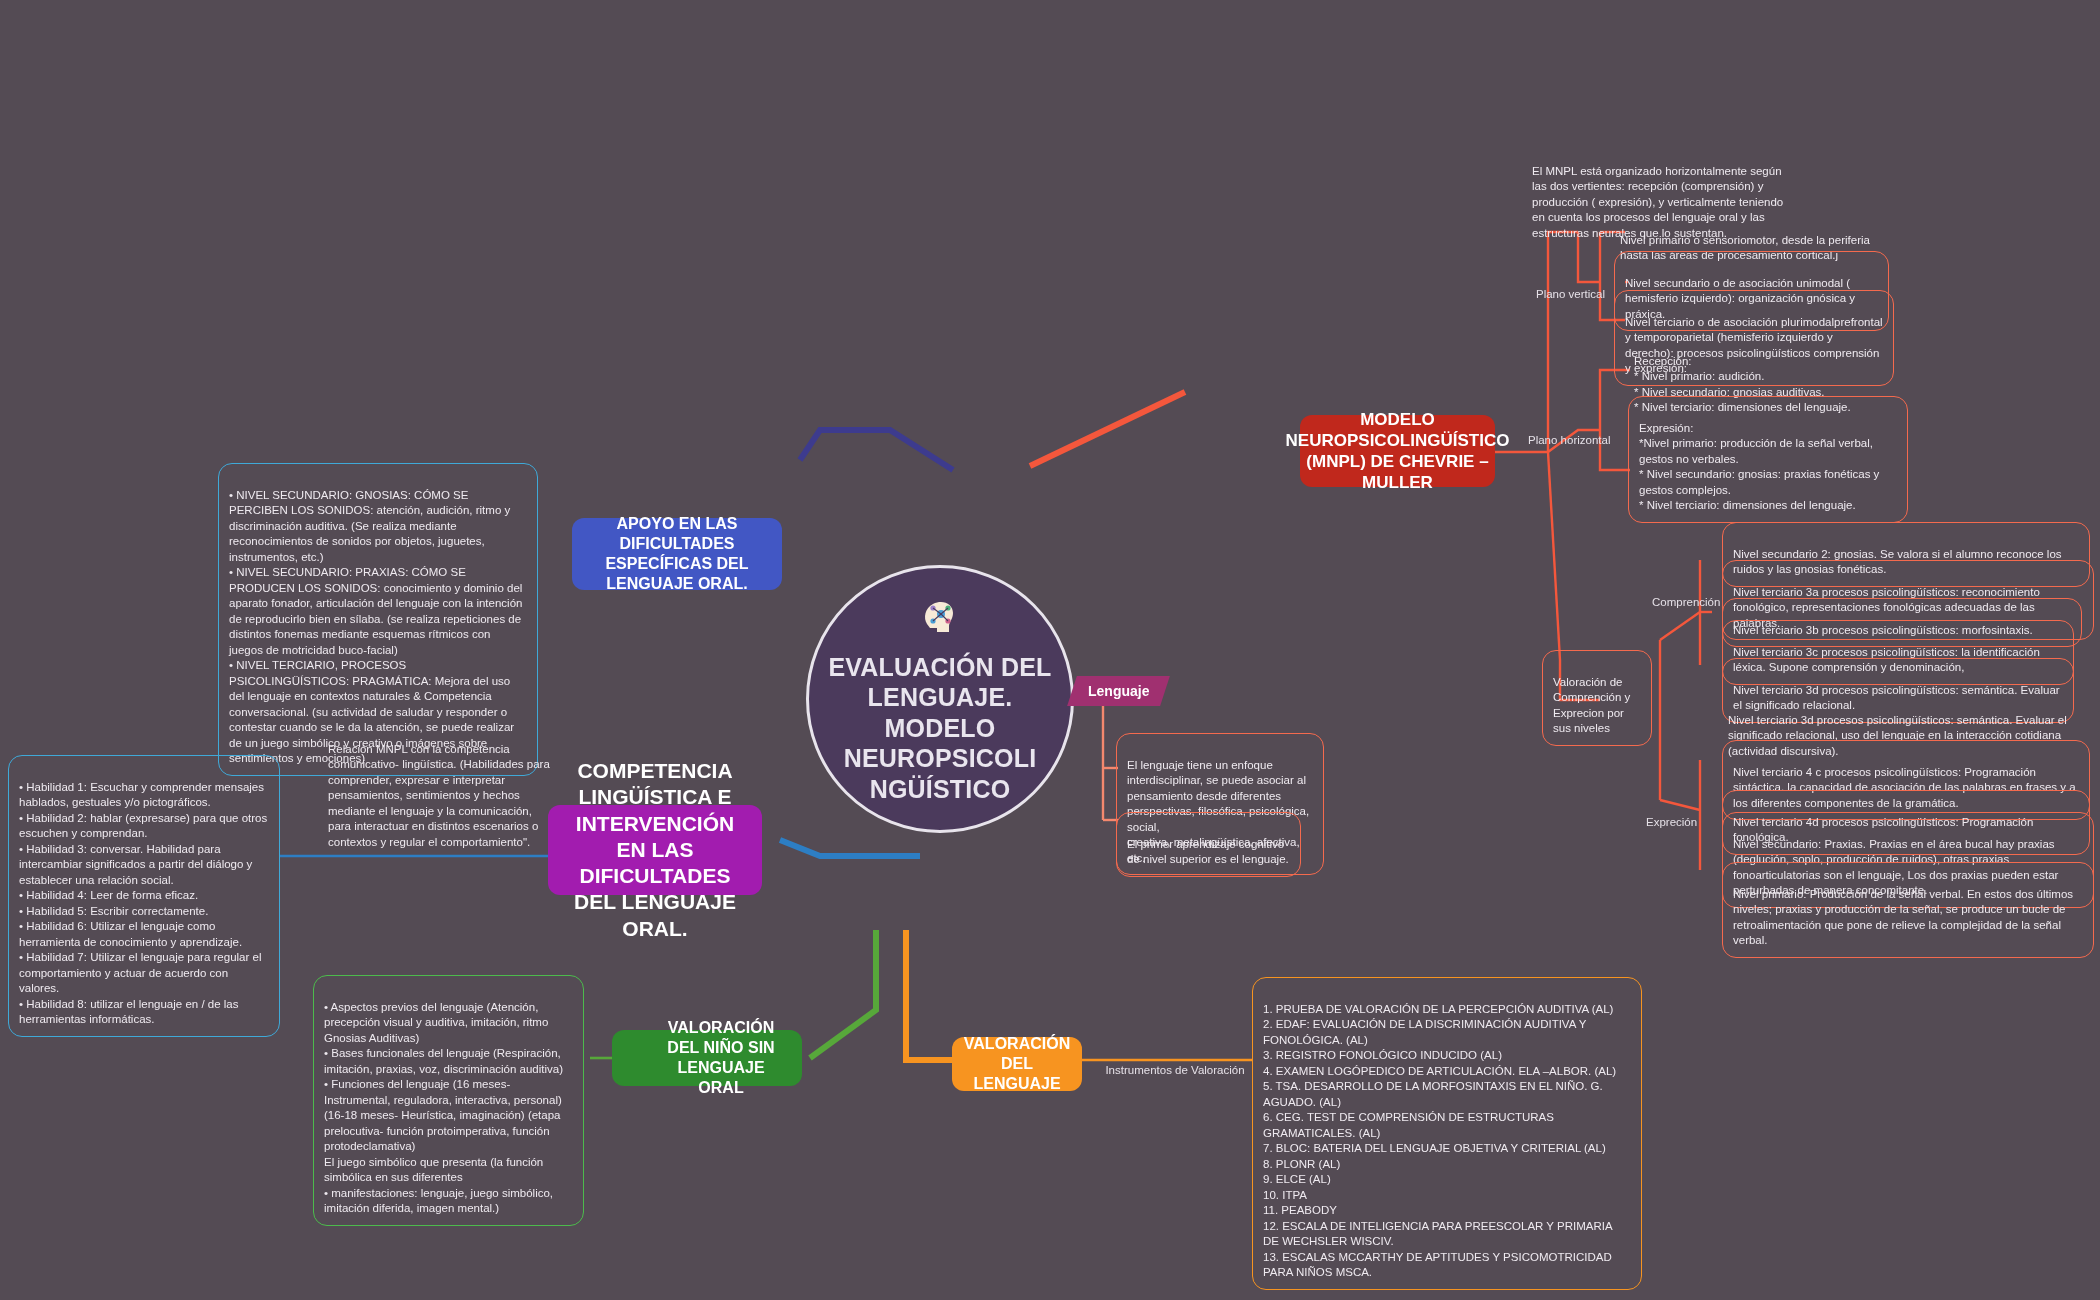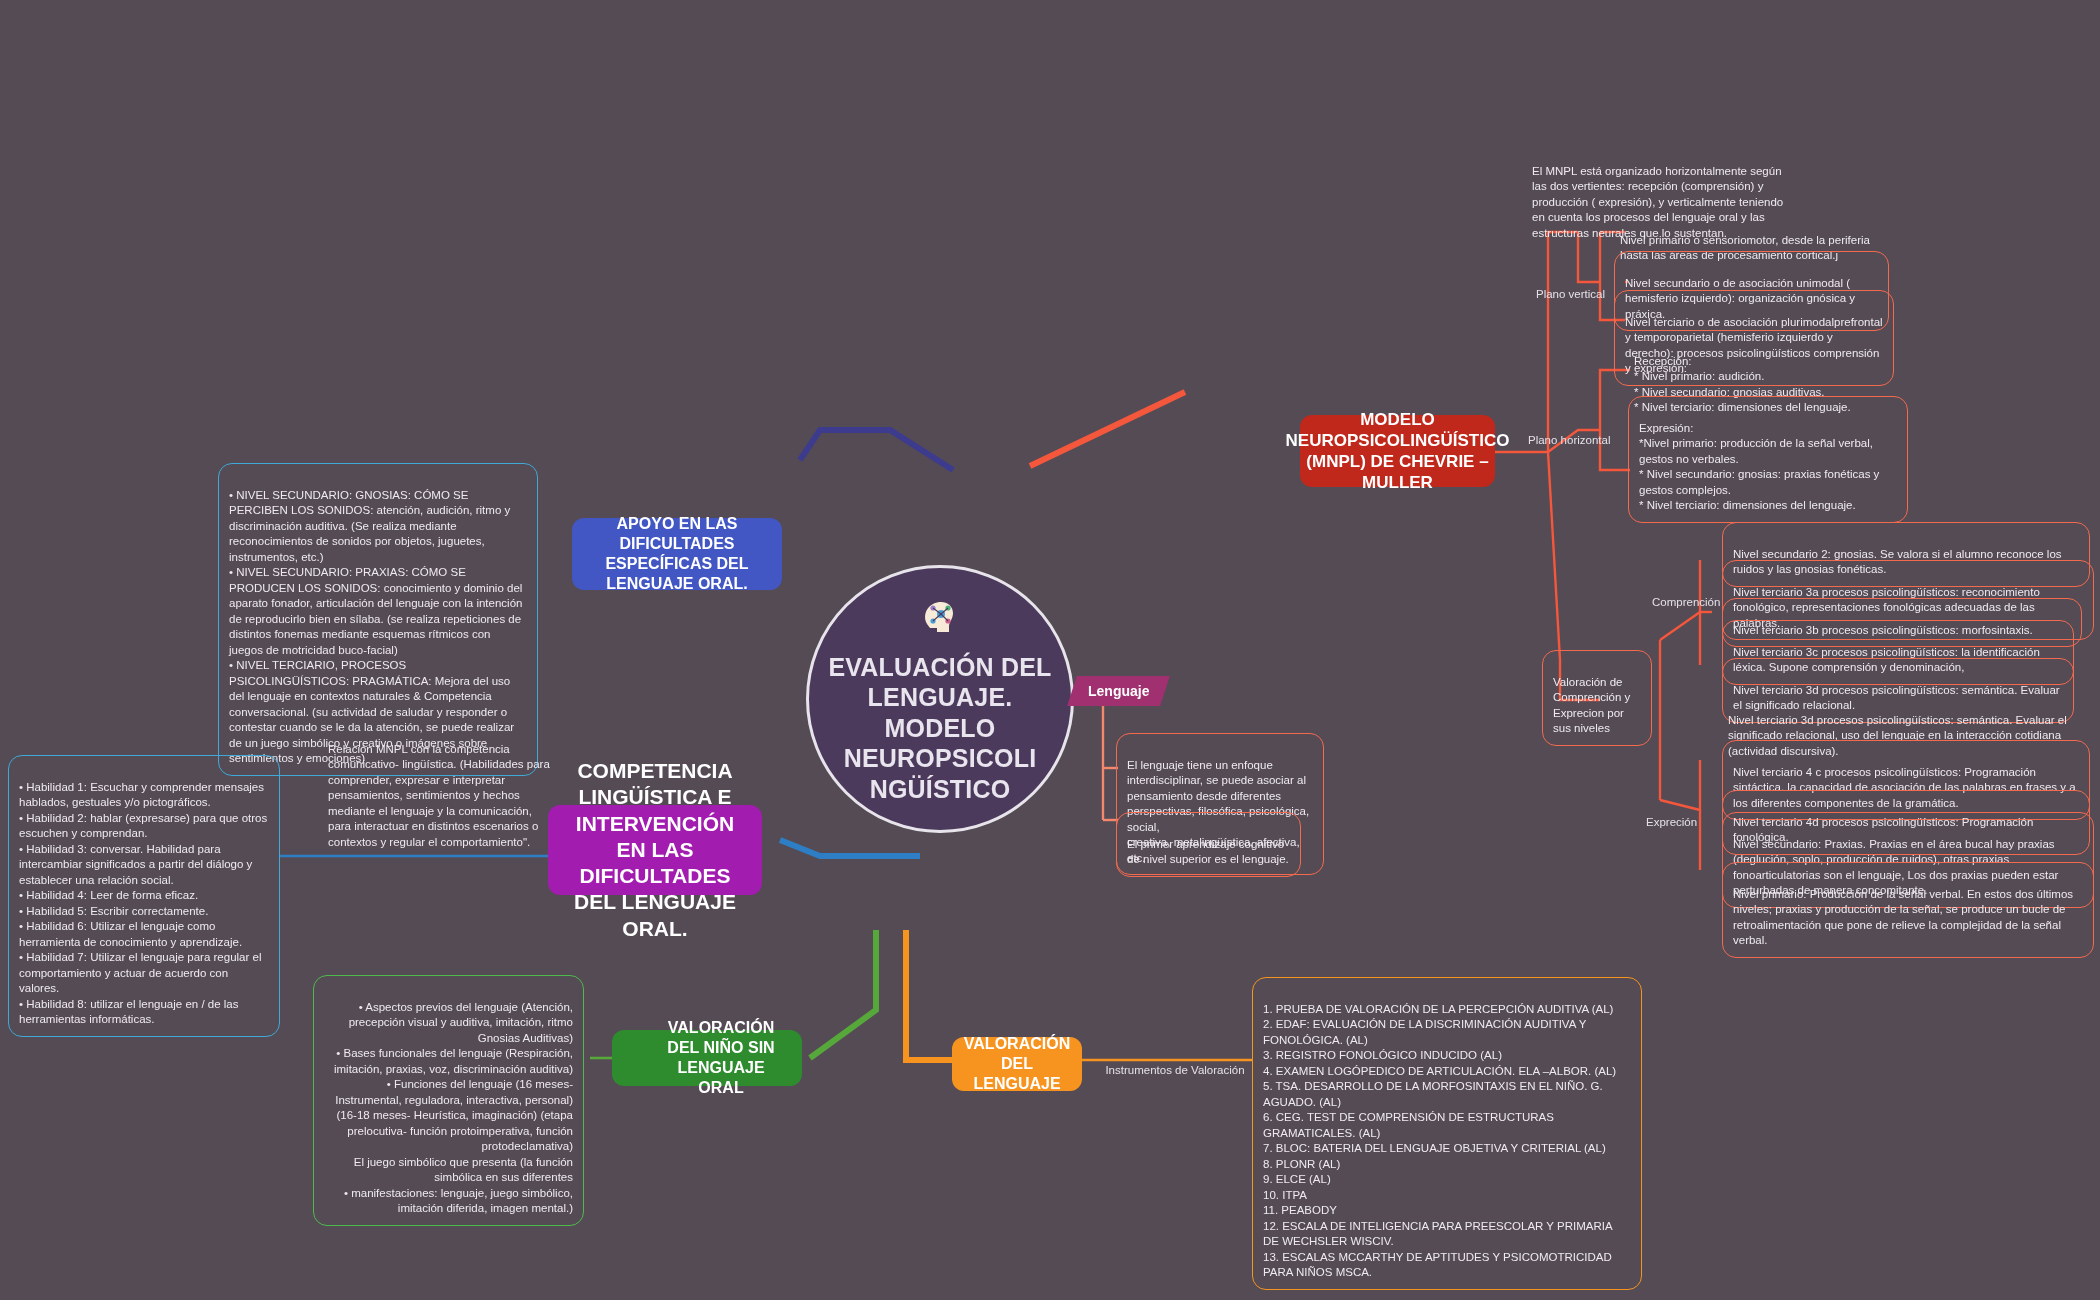--- a/index.html
+++ b/index.html
@@ -47,21 +47,21 @@
   }
   .tag span{display:inline-block;transform:skewX(18deg);}
 
   
   .box{
     border-radius:14px;padding:8px 10px;color:#efeaf0;
     font-size:11.5px;line-height:1.35;background:transparent;
     white-space:pre-line;
   }
   .box.cyan{border:1.6px solid #3fa9d8;margin-top:8px;}
-  .box.green{border:1.6px solid #4cbb4c;text-align:right;}
+  .box.green{border:1.6px solid #4cbb4c;}
   .box.orange{border:1.6px solid #f79420;}
   .box.salmon{border:1.6px solid #f46a4e;}
 
   
   .plain{color:#efeaf0;font-size:11.5px;line-height:1.35;white-space:pre-line;}
   .conn-label{color:#e6e1e8;font-size:11.5px;line-height:1.3;white-space:pre-line;}
 </style>
 </head>
 <body>
 

